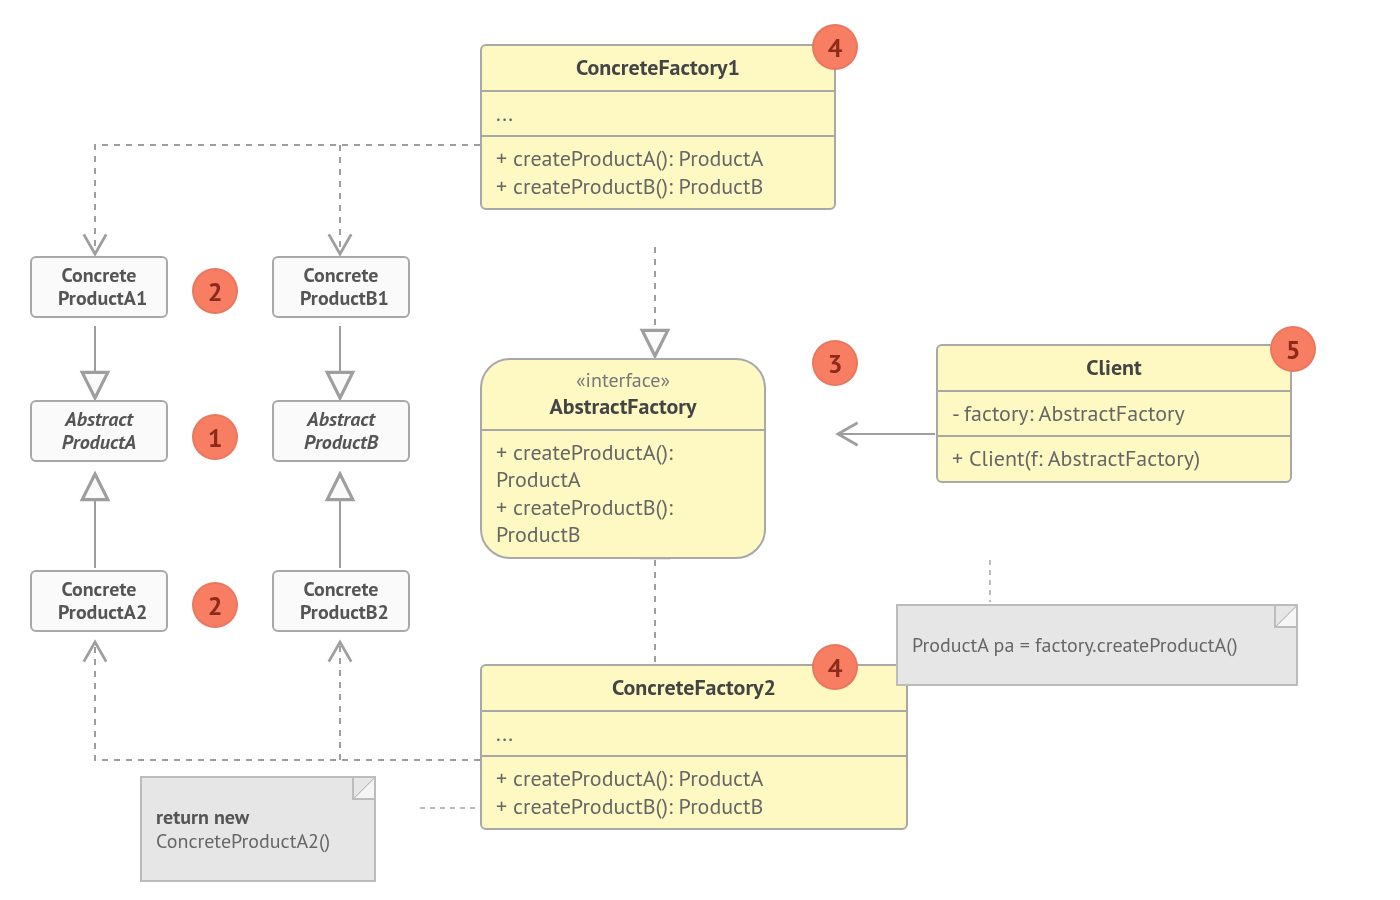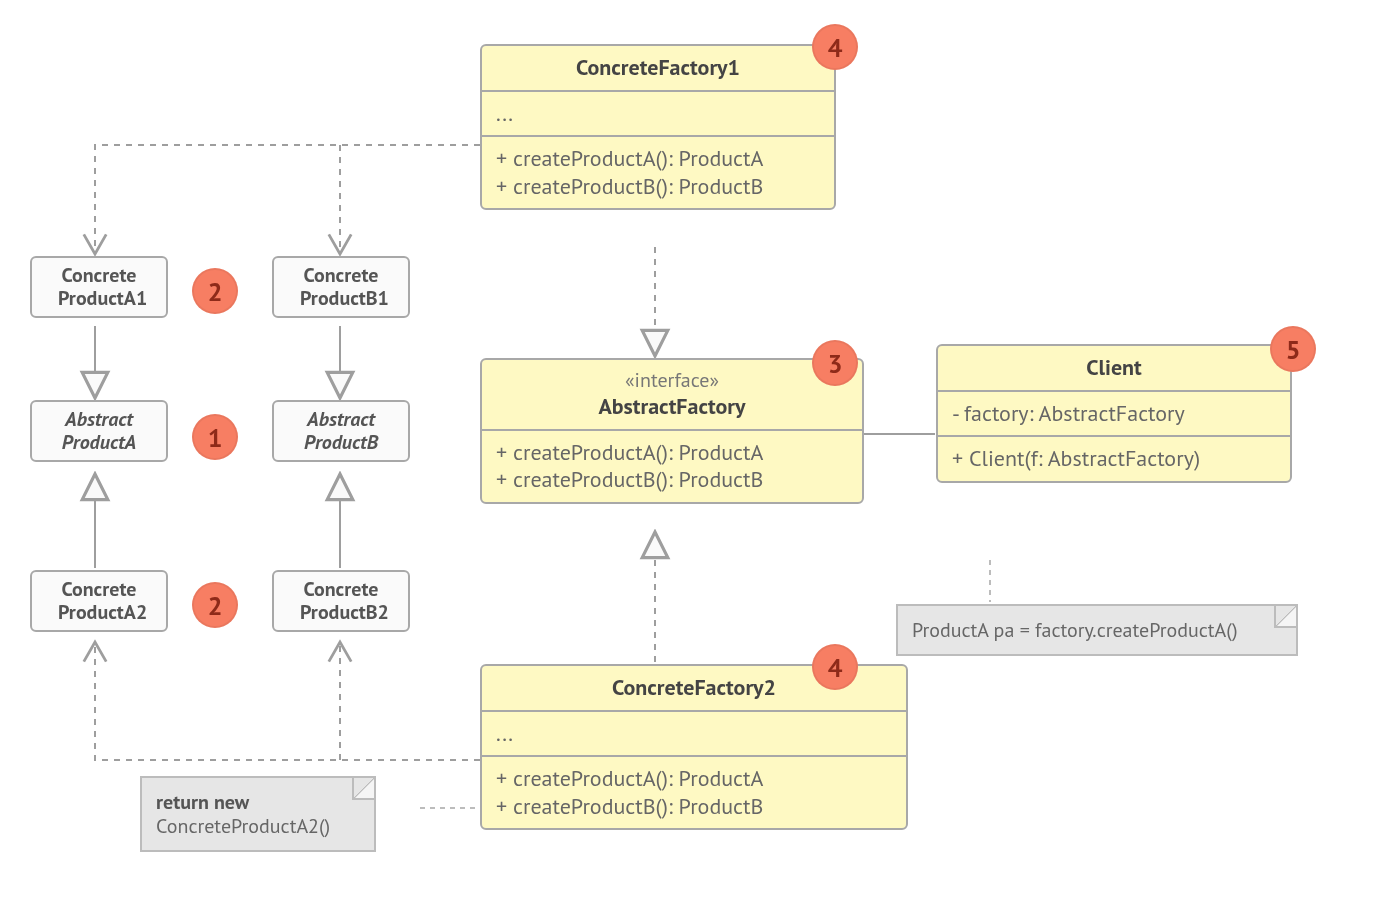--- a/index.html
+++ b/index.html
@@ -73,21 +73,21 @@
     box-shadow: 0 0 0 2px rgba(0,0,0,0.05) inset;
   }
 
   .note {
     position: absolute;
     background: #e6e6e6;
     border: 2px solid #bcbcbc;
     box-sizing: border-box;
     font-size: 20px;
     color: #666;
-    padding: 12px 14px;
+    padding: 27px 14px;
     line-height: 1.2;
   }
   .note .fold {
     position: absolute;
     right: 0; top: 0;
     width: 20px; height: 20px;
     background: linear-gradient(135deg, transparent 0 49%, #bcbcbc 50% 52%, #f5f5f5 53% 100%);
     border-left: 2px solid #bcbcbc;
     border-bottom: 2px solid #bcbcbc;
   }
@@ -167,21 +167,21 @@
 
   <div class="uml-box" style="left:480px; top:44px; width:356px;">
     <div class="section name">ConcreteFactory1</div>
     <div class="section">...</div>
     <div class="section">
       <div>+ createProductA(): ProductA</div>
       <div>+ createProductB(): ProductB</div>
     </div>
   </div>
 
-  <div class="uml-box" style="left:480px; top:358px; width:384px;">
+  <div class="uml-box" style="left:480px; top:358px; width:286px;border-radius:30px;">
     <div class="section name">
       <span class="stereo">«interface»</span>
       <span>AbstractFactory</span>
     </div>
     <div class="section">
       <div>+ createProductA(): ProductA</div>
       <div>+ createProductB(): ProductB</div>
     </div>
   </div>
 

